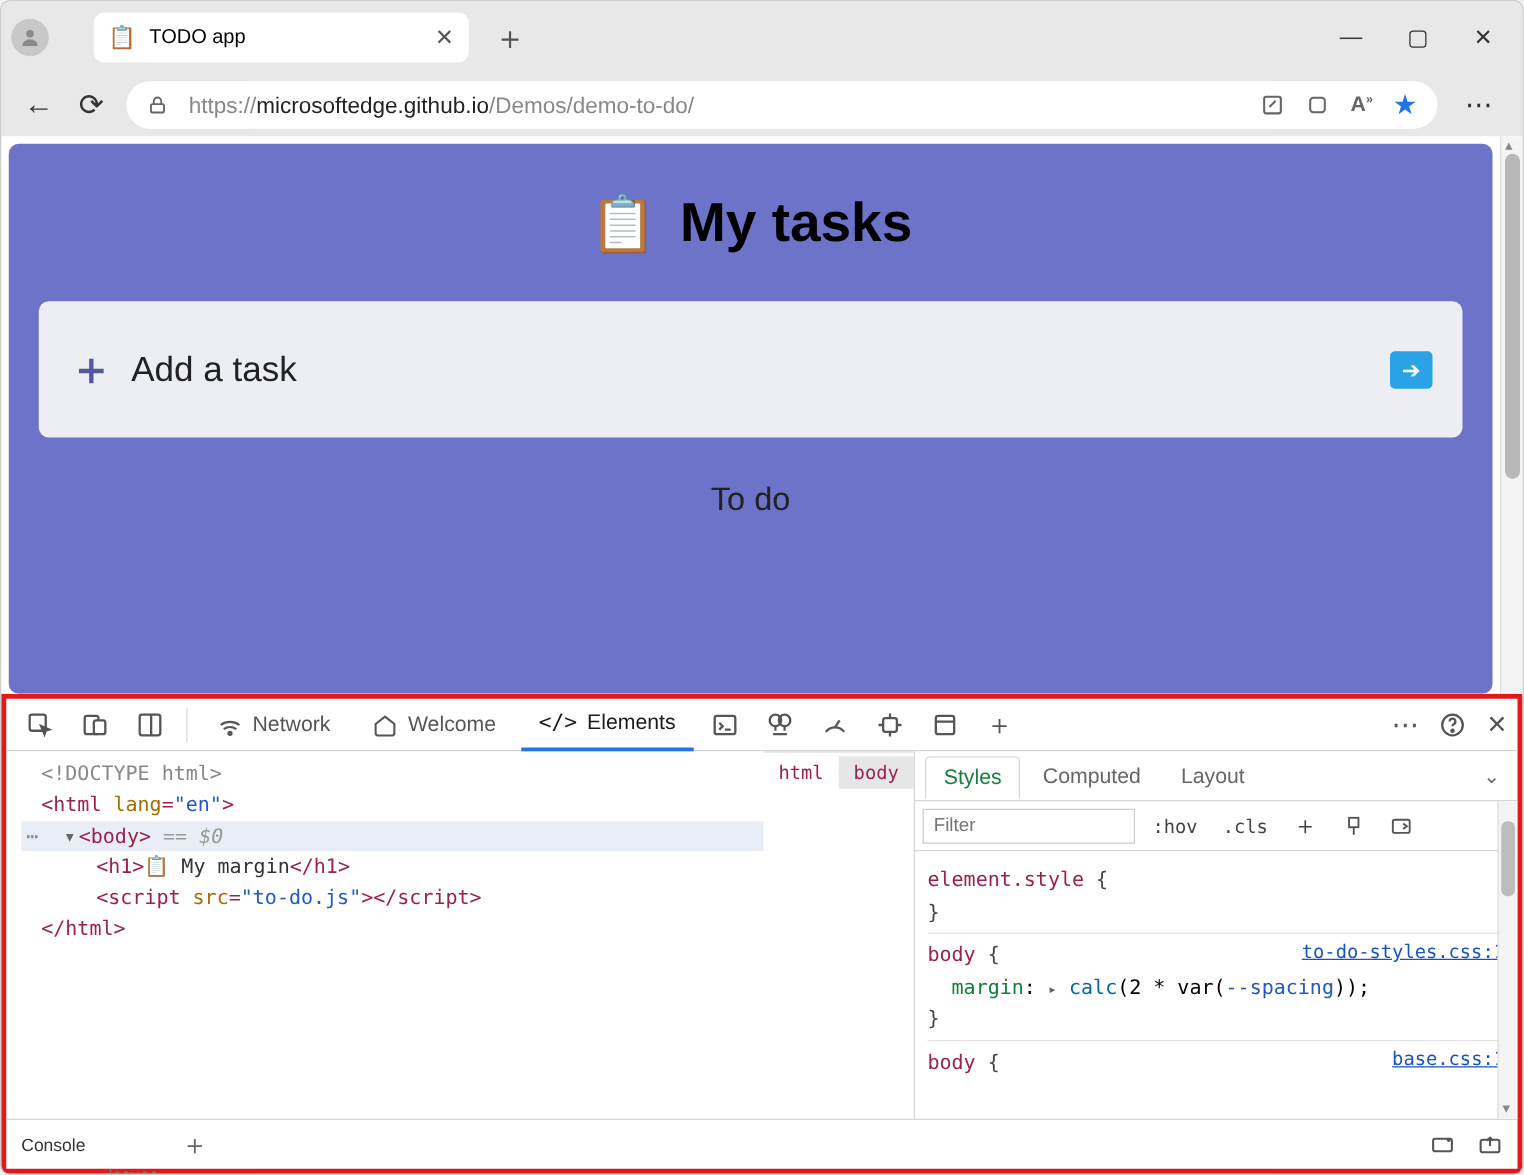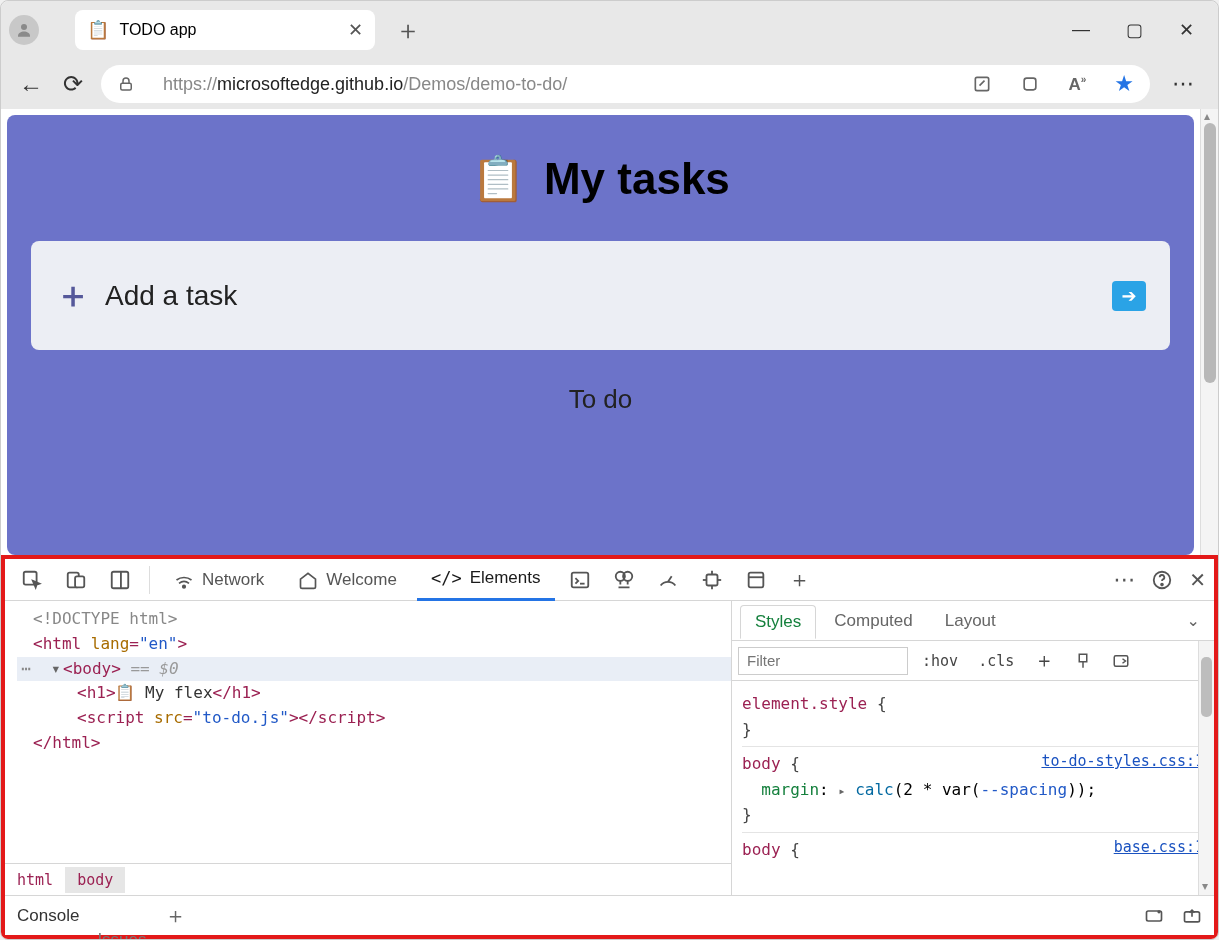--- a/index.html
+++ b/index.html
@@ -66,21 +66,21 @@
   }
   .nav-btn { width: 28px; text-align: center; cursor: pointer; color: #333; font-size: 24px; }
   .url-box {
     flex: 1;
     background: #fff;
     border-radius: 20px;
     height: 38px;
     display: flex;
     align-items: center;
     padding: 0 16px;
-    gap: 28px;
+    gap: 16px;
     color: #555;
     font-size: 18px;
   }
   .url-text { flex: 1; }
   .url-text .grey { color: #888; }
   .url-icon { color: #666; cursor: pointer; }
   .star-icon { color: #2474e5; font-size: 22px; }
   .addr-more { font-size: 22px; color: #333; cursor: pointer; padding: 0 8px; }
 
   
@@ -222,21 +222,21 @@
   .dt-body {
     flex: 1;
     display: flex;
     overflow: hidden;
   }
 
   
   .dom-panel {
     flex: 1;
     display: flex;
-    flex-direction: column;
+    flex-direction: row;
     border-right: 1px solid #d6d6d6;
     min-width: 0;
   }
   .dom-tree {
     flex: 1;
     font-family: Consolas, Menlo, monospace;
     font-size: 16px;
     padding: 6px 0 6px 12px;
     line-height: 1.55;
     overflow: auto;
@@ -381,21 +381,21 @@
 
   
   .drawer {
     height: 40px;
     border-top: 1px solid #d6d6d6;
     display: flex;
     align-items: center;
     padding: 0 12px;
     gap: 18px;
   }
-  .drawer .dtab { color: #333; cursor: pointer; font-size: 17px;}
+  .drawer .dtab { color: #333; cursor: pointer; font-size: 14px;}
   .drawer .dtab.secondary { color: #777; margin-top: 48px; }
   .drawer .plus { color: #666; font-size: 22px; cursor: pointer; }
   .drawer-right { margin-left: auto; display: flex; gap: 18px; color: #555; }
 
   svg { display: block; }
 </style>
 </head>
 <body>
 
 <div class="tab-bar">
@@ -561,21 +561,21 @@
 
   <div class="dt-body">
 
     <div class="dom-panel">
       <div class="dom-tree">
         <div class="dom-line-wrap"><span class="line comment">&lt;!DOCTYPE html&gt;</span></div>
         <div class="dom-line-wrap"><span class="line"><span class="tag">&lt;html </span><span class="attr-name">lang</span><span class="tag">=</span><span class="attr-val">"en"</span><span class="tag">&gt;</span></span></div>
         <div class="dom-line-wrap selected-line" style="padding-left:34px;">
           <span class="row-dots">⋯</span><span class="arrow-caret">▾</span><span class="line"><span class="tag">&lt;body&gt;</span><span class="dollar"> == $0</span></span>
         </div>
-        <div class="dom-line-wrap" style="padding-left:60px;"><span class="line"><span class="tag">&lt;h1&gt;</span><span class="text-node">📋 My flex</span><span class="tag">&lt;/h1&gt;</span></span></div>
+        <div class="dom-line-wrap" style="padding-left:60px;"><span class="line"><span class="tag">&lt;h1&gt;</span><span class="text-node">📋 My margin</span><span class="tag">&lt;/h1&gt;</span></span></div>
         <div class="dom-line-wrap" style="padding-left:60px;"><span class="line"><span class="tag">&lt;script </span><span class="attr-name">src</span><span class="tag">=</span><span class="attr-val">"to-do.js"</span><span class="tag">&gt;</span><span class="tag">&lt;/script&gt;</span></span></div>
         <div class="dom-line-wrap"><span class="line"><span class="tag">&lt;/html&gt;</span></span></div>
       </div>
       <div class="breadcrumb">
         <span class="bc-html">html</span>
         <span class="bc-body">body</span>
       </div>
     </div>
 
     <div class="styles-panel">

